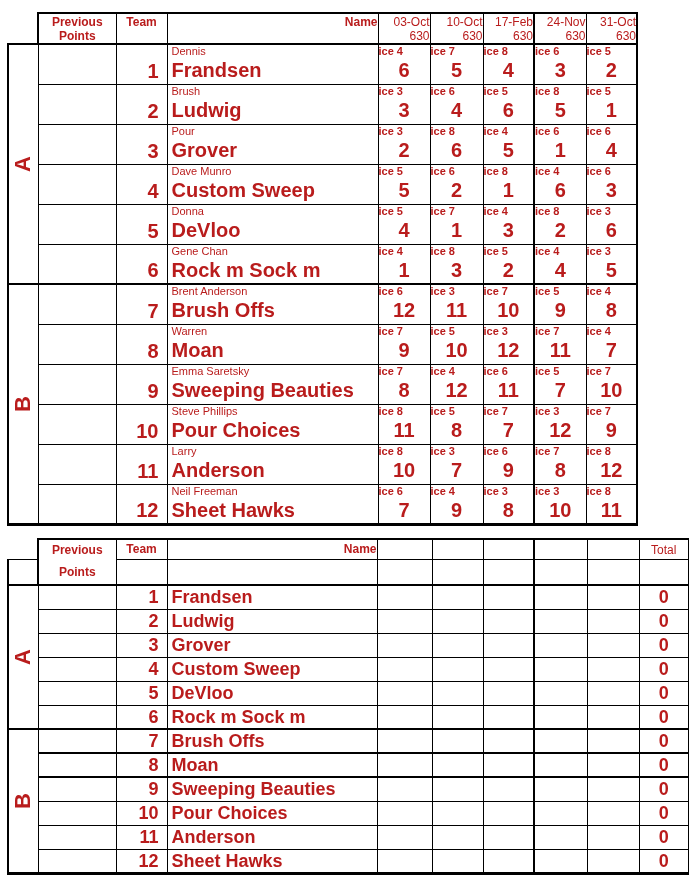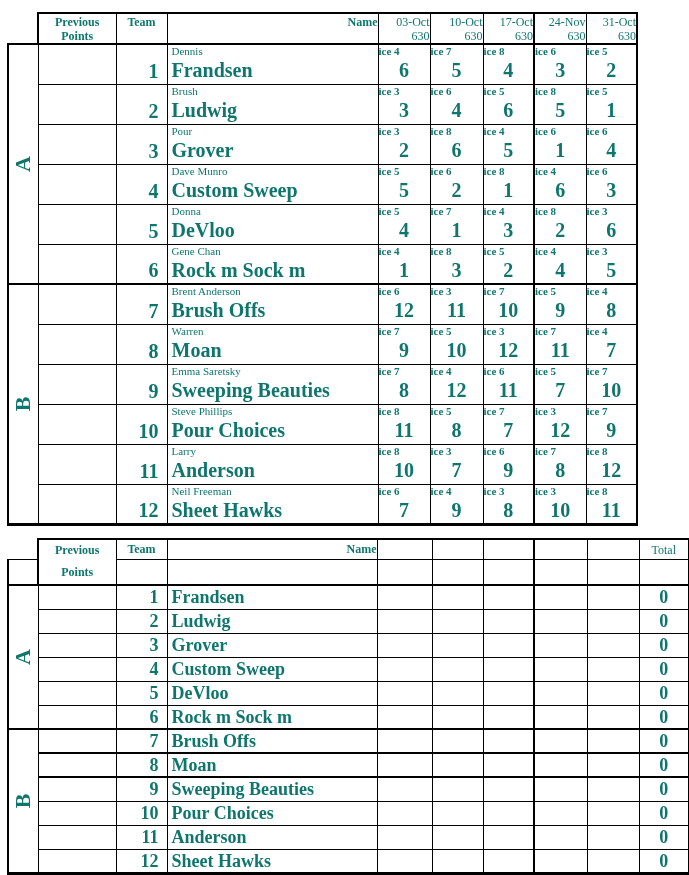--- a/index.html
+++ b/index.html
@@ -1,17 +1,17 @@
 <!DOCTYPE html>
 <html><head>
 <meta charset="utf-8">
 <style>
   html,body{margin:0;padding:0;background:#fff;}
   .page{position:relative;width:689px;height:875px;background:#ffffff;
-        font-family:Liberation Serif, serif;color:#0f766e;overflow:hidden;}
+        font-family:Liberation Sans, sans-serif;color:#b91c1c;overflow:hidden;}
   table{border-collapse:collapse;table-layout:fixed;position:absolute;}
   td,th{border:1px solid #000;padding:0;overflow:hidden;}
   .void{border:none;background:transparent;}
   
   .ol{border-left-width:2px;}
   .or{border-right-width:2px;}
   .c24{border-left-width:2px;}          
   tr.g1 td,tr.g1 th{border-top-width:2px;}
   tr.gb td{border-top-width:2px;}
   tr.end td{border-bottom-width:3px;}
@@ -92,21 +92,21 @@
   <th class="hd nm">Name</th>
   <th class="date">
             <div>03-Oct</div>
             <div>630</div>
           </th>
   <th class="date">
             <div>10-Oct</div>
             <div>630</div>
           </th>
   <th class="date">
-            <div>17-Oct</div>
+            <div>17-Feb</div>
             <div>630</div>
           </th>
   <th class="date c24">
             <div>24-Nov</div>
             <div>630</div>
           </th>
   <th class="date or">
             <div>31-Oct</div>
             <div>630</div>
           </th>

